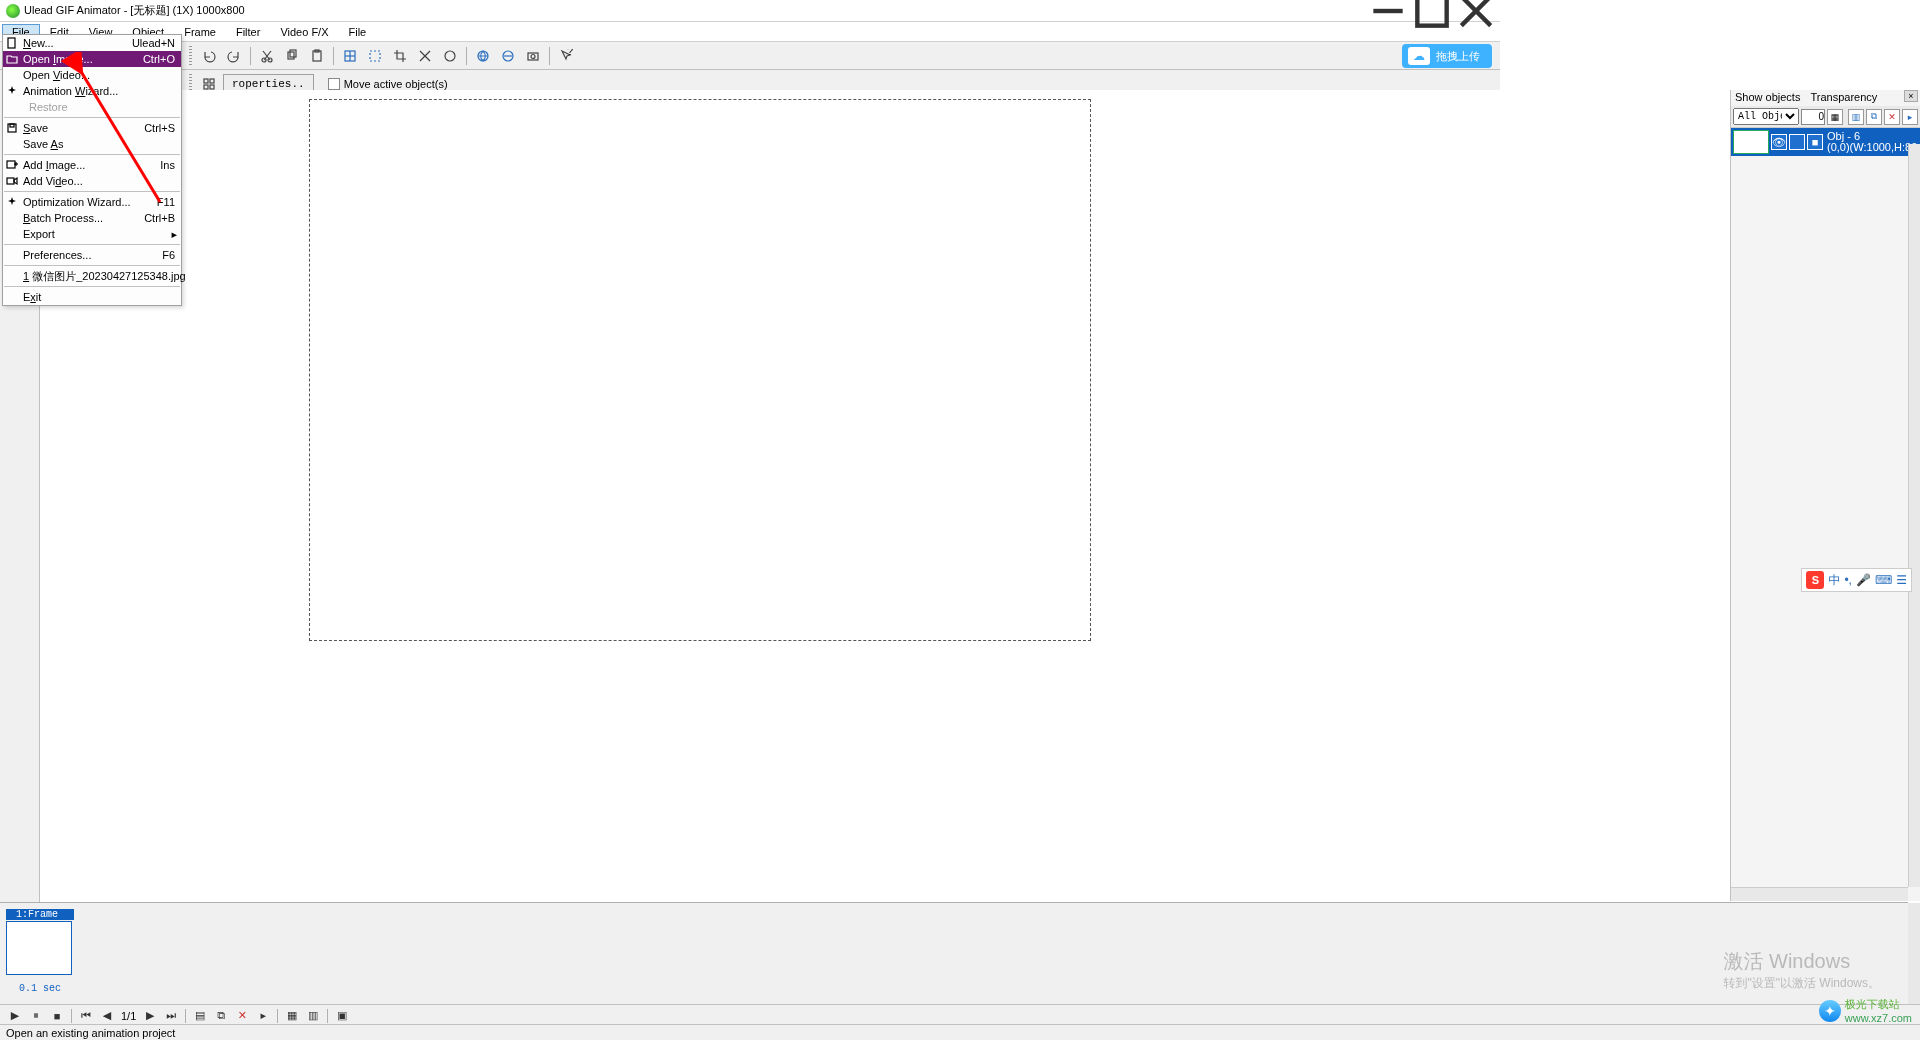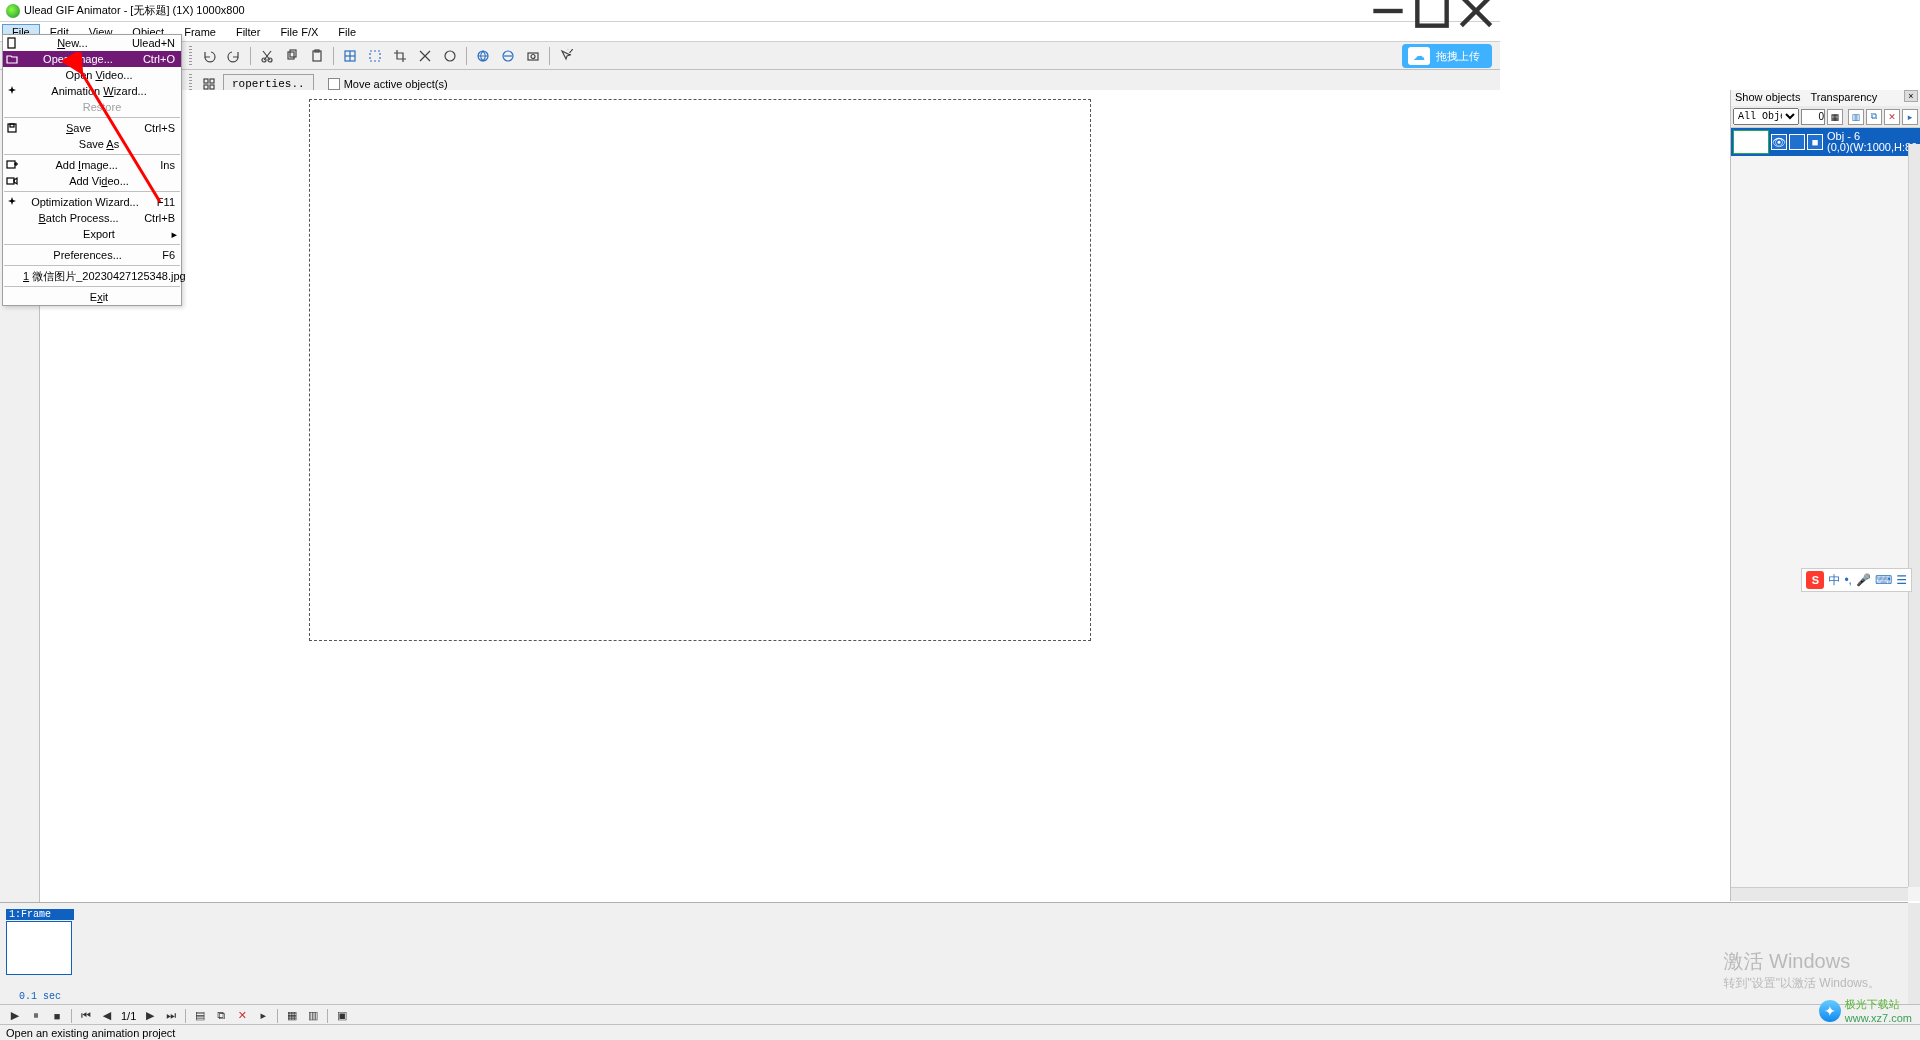--- a/index.html
+++ b/index.html
@@ -26,21 +26,21 @@
 .tb-text-btn { height: 20px; padding: 0 8px; border: 1px solid #a0a0a0; background: #eee; font-family: "Courier New", monospace; font-size: 11px; display: flex; align-items: center; }
 .tb-check { display: flex; align-items: center; gap: 4px; font-family: "Courier New", monospace; font-size: 11px; }
 .tb-check .box { width: 12px; height: 12px; border: 1px solid #888; background: #fff; }
 
 
 .upload-btn { position: absolute; right: 8px; top: 2px; height: 24px; background: #3eb1ff; color: #fff; border-radius: 4px; display: flex; align-items: center; padding: 0 12px 0 6px; gap: 6px; font-size: 12px; }
 .upload-btn .cloud { width: 22px; height: 18px; background: #fff; color: #3eb1ff; border-radius: 3px; display: flex; align-items: center; justify-content: center; font-size: 12px; }
 
 
 .dropdown { position: absolute; left: 2px; top: 34px; width: 180px; background: #fdfdfd; border: 1px solid #a0a0a0; box-shadow: 2px 2px 4px rgba(0,0,0,0.15); z-index: 100; }
-.dropdown .dd-item { height: 16px; display: flex; align-items: center; padding: 0 6px 0 2px; position: relative; text-align: center; }
+.dropdown .dd-item { height: 16px; display: flex; align-items: center; padding: 0 6px 0 2px; position: relative; }
 .dropdown .dd-item.highlight { background: #701a75; color: #fff; }
 .dropdown .dd-item.disabled { color: #a0a0a0; gap: 6px; }
 .dropdown .dd-icon { width: 14px; height: 14px; margin-right: 4px; flex-shrink: 0; display: flex; align-items: center; justify-content: center; }
 .dropdown .dd-label { flex: 1; white-space: nowrap; }
 .dropdown .dd-label u { text-decoration: underline; }
 .dropdown .dd-shortcut { margin-left: auto; padding-left: 10px; }
 .dropdown .dd-sep { height: 1px; background: #c0c0c0; margin: 2px 1px; }
 .dropdown .submenu-arrow { position: absolute; right: 4px; }
 
 
@@ -66,23 +66,23 @@
 .obj-item .thumb { width: 36px; height: 24px; background: #fff; border: 1px solid #2a5; }
 .obj-item .eye, .obj-item .sq1, .obj-item .sq2 { width: 16px; height: 16px; border: 1px solid #fff; background: #2070d0; display: flex; align-items: center; justify-content: center; }
 .obj-item .meta { flex: 1; line-height: 11px; padding-left: 2px; }
 .rp-scroll { position: absolute; right: 0; top: 54px; bottom: 14px; width: 12px; background: #e8e8e8; border-left: 1px solid #ccc; }
 .rp-hscroll { position: absolute; left: 0; right: 12px; bottom: 0; height: 14px; background: #e8e8e8; border-top: 1px solid #ccc; }
 
 
 .timeline { position: absolute; left: 0; right: 12px; bottom: 28px; height: 110px; background: #f0f0f0; border-top: 1px solid #b0b0b0; }
 .timeline .tl-scroll { position: absolute; top: 0; right: -12px; width: 12px; bottom: 0; background: #e8e8e8; }
 .timeline .frame { position: absolute; left: 6px; top: 6px; }
-.timeline .frame-label { background: #1060c0; color: #fff; font-family: "Courier New", monospace; font-size: 10px; padding: 0 3px; width: 68px; }
+.timeline .frame-label { background: #1060c0; color: #fff; font-family: "Courier New", monospace; font-size: 10px; padding: 0 10px; width: 68px; }
 .timeline .frame-thumb { width: 66px; height: 54px; background: #fff; border: 1px solid #1060c0; margin-top: 1px; }
-.timeline .frame-time { font-family: "Courier New", monospace; font-size: 10px; text-align: center; width: 68px; color: #1060c0; margin-top: 16px; }
+.timeline .frame-time { font-family: "Courier New", monospace; font-size: 10px; text-align: center; width: 68px; color: #1060c0; margin-top: 8px; }
 
 
 .playbar { position: absolute; left: 0; right: 0; bottom: 14px; height: 22px; background: #f0f0f0; border-top: 1px solid #c0c0c0; display: flex; align-items: center; gap: 3px; padding: 0 6px; }
 .pb-btn { width: 18px; height: 16px; display: flex; align-items: center; justify-content: center; color: #333; }
 .pb-sep { width: 1px; height: 14px; background: #b0b0b0; margin: 0 2px; }
 .pb-count { font-size: 11px; padding: 0 2px; }
 
 
 .statusbar { position: absolute; left: 0; right: 0; bottom: 0; height: 16px; background: #f0f0f0; border-top: 1px solid #c0c0c0; font-size: 11px; padding: 1px 6px; display: flex; align-items: center; }
 
@@ -127,21 +127,21 @@
   </div>
 </div>
 
 <div class="menubar">
   <div class="menu-item active">File</div>
   <div class="menu-item">Edit</div>
   <div class="menu-item">View</div>
   <div class="menu-item">Object</div>
   <div class="menu-item">Frame</div>
   <div class="menu-item">Filter</div>
-  <div class="menu-item">File F/X</div>
+  <div class="menu-item">Video F/X</div>
   <div class="menu-item">File</div>
 </div>
 
 <div class="toolbar-row">
   <div style="width:182px"></div>
   <div class="tb-grip"></div>
   <div class="tb-btn">
       <svg class="ic" viewBox="0 0 14 14">
         <path d="M9 3 A5 5 0 1 1 3 8"></path>
         <path d="M3 3v5h5"></path>

